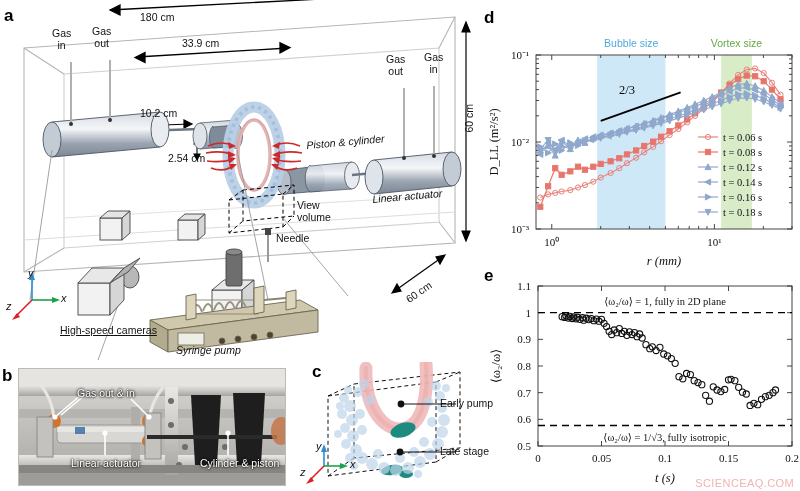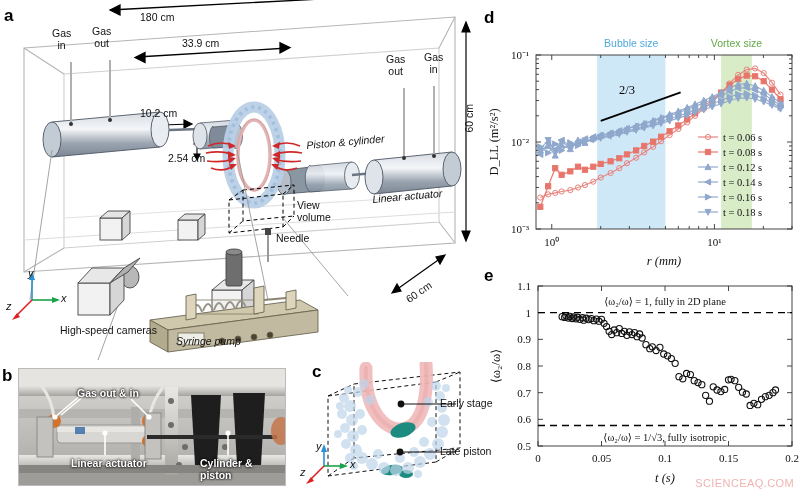--- a/index.html
+++ b/index.html
@@ -9,21 +9,21 @@
   .panel-letter{position:absolute;font-weight:bold;font-size:17px;font-family:"Liberation Sans",sans-serif;color:#000;}
   .lbl{position:absolute;font-size:10.5px;color:#111;line-height:1.12;white-space:pre;}
   .lbl-i{font-style:italic;}
   svg{display:block;}
   .vt{writing-mode:vertical-rl;transform:rotate(180deg);}
   
   #panelA{position:absolute;left:0;top:0;width:478px;height:360px;}
   
   #panelB{position:absolute;left:18px;top:368px;width:268px;height:118px;}
   #panelB .photo{position:absolute;inset:0;border:1px solid #bbb;overflow:hidden;background:#b9b6b1;}
-  .ptxt{position:absolute;color:#fff;font-size:10.5px;font-weight:bold;text-shadow:0 0 3px #000,0 0 2px #000;}
+  .ptxt{position:absolute;color:#fff;font-size:10.5px;font-weight:normal;text-shadow:0 0 3px #000,0 0 2px #000;}
   
   #panelC{position:absolute;left:300px;top:362px;width:180px;height:128px;}
   
   #panelD{position:absolute;left:480px;top:17px;width:320px;height:258px;}
   
   #panelE{position:absolute;left:480px;top:262px;width:320px;height:228px;}
   .watermark{position:absolute;right:6px;bottom:2px;font-size:11px;color:#f0b3b0;
              letter-spacing:.4px;font-family:"Liberation Sans",sans-serif;}
 </style>
 </head>
@@ -264,22 +264,22 @@
   <div class="lbl" style="left:386px;top:54px;text-align:center;">Gas
 out</div>
   <div class="lbl" style="left:424px;top:52px;text-align:center;">Gas
 in</div>
 
   <div class="lbl lbl-i" style="left:306px;top:140px;transform:rotate(-5deg);transform-origin:left top;">Piston &amp; cylinder</div>
   <div class="lbl lbl-i" style="left:372px;top:194px;transform:rotate(-5deg);transform-origin:left top;">Linear actuator</div>
   <div class="lbl" style="left:297px;top:200px;">View
 volume</div>
   <div class="lbl" style="left:276px;top:233px;text-align:right;">Needle</div>
-  <div class="lbl" style="left:60px;top:325px;">High-speed cameras</div>
-  <div class="lbl lbl-i" style="left:176px;top:336px;text-align:center;">Syringe pump</div>
+  <div class="lbl" style="left:60px;top:325px;text-decoration:underline;">High-speed cameras</div>
+  <div class="lbl lbl-i" style="left:176px;top:345px;text-align:center;">Syringe pump</div>
 
   <div class="lbl lbl-i" style="left:28px;top:267px;font-size:11px;">y</div>
   <div class="lbl lbl-i" style="left:61px;top:292px;font-size:11px;">x</div>
   <div class="lbl lbl-i" style="left:6px;top:300px;font-size:11px;">z</div>
 </div>
 
 <div class="panel-letter" style="left:2px;top:366px;">b</div>
 <div id="panelB">
   <div class="photo">
     <svg width="268" height="118" viewBox="0 0 268 118">
@@ -425,22 +425,22 @@
 
     <g stroke-width="1.6">
       <line x1="24" y1="104" x2="24" y2="86" stroke="#2a8fd4"></line>
       <polygon points="24,82 21,90 27,90" fill="#2a8fd4"></polygon>
       <line x1="24" y1="104" x2="44" y2="104" stroke="#19a34a"></line>
       <polygon points="48,104 40,101 40,107" fill="#19a34a"></polygon>
       <line x1="24" y1="104" x2="10" y2="118" stroke="#e02020"></line>
       <polygon points="6,122 14,119 11,115" fill="#e02020"></polygon>
     </g>
   </svg>
-  <div class="lbl" style="left:140px;top:36px;">Early stage</div>
-  <div class="lbl" style="left:140px;top:84px;">Late piston</div>
+  <div class="lbl" style="left:140px;top:36px;">Early pump</div>
+  <div class="lbl" style="left:140px;top:84px;">Late stage</div>
   <div class="lbl lbl-i" style="left:16px;top:78px;font-size:11px;">y</div>
   <div class="lbl lbl-i" style="left:50px;top:96px;font-size:11px;">x</div>
   <div class="lbl lbl-i" style="left:0px;top:104px;font-size:11px;">z</div>
 </div>
 
 <div class="panel-letter" style="left:484px;top:8px;">d</div>
 <div id="panelD">
   <svg id="svgD" width="320" height="258" viewBox="0 0 320 258">
         <rect x="117.09782387793229" y="38" width="68.34387694305025" height="174" fill="#cfe8f8"></rect>
         <text x="151.2697623494574" y="30" fill="#4fa8dd" font-size="10.5" text-anchor="middle" font-family="&quot;Liberation Sans&quot;,sans-serif">Bubble size</text>

